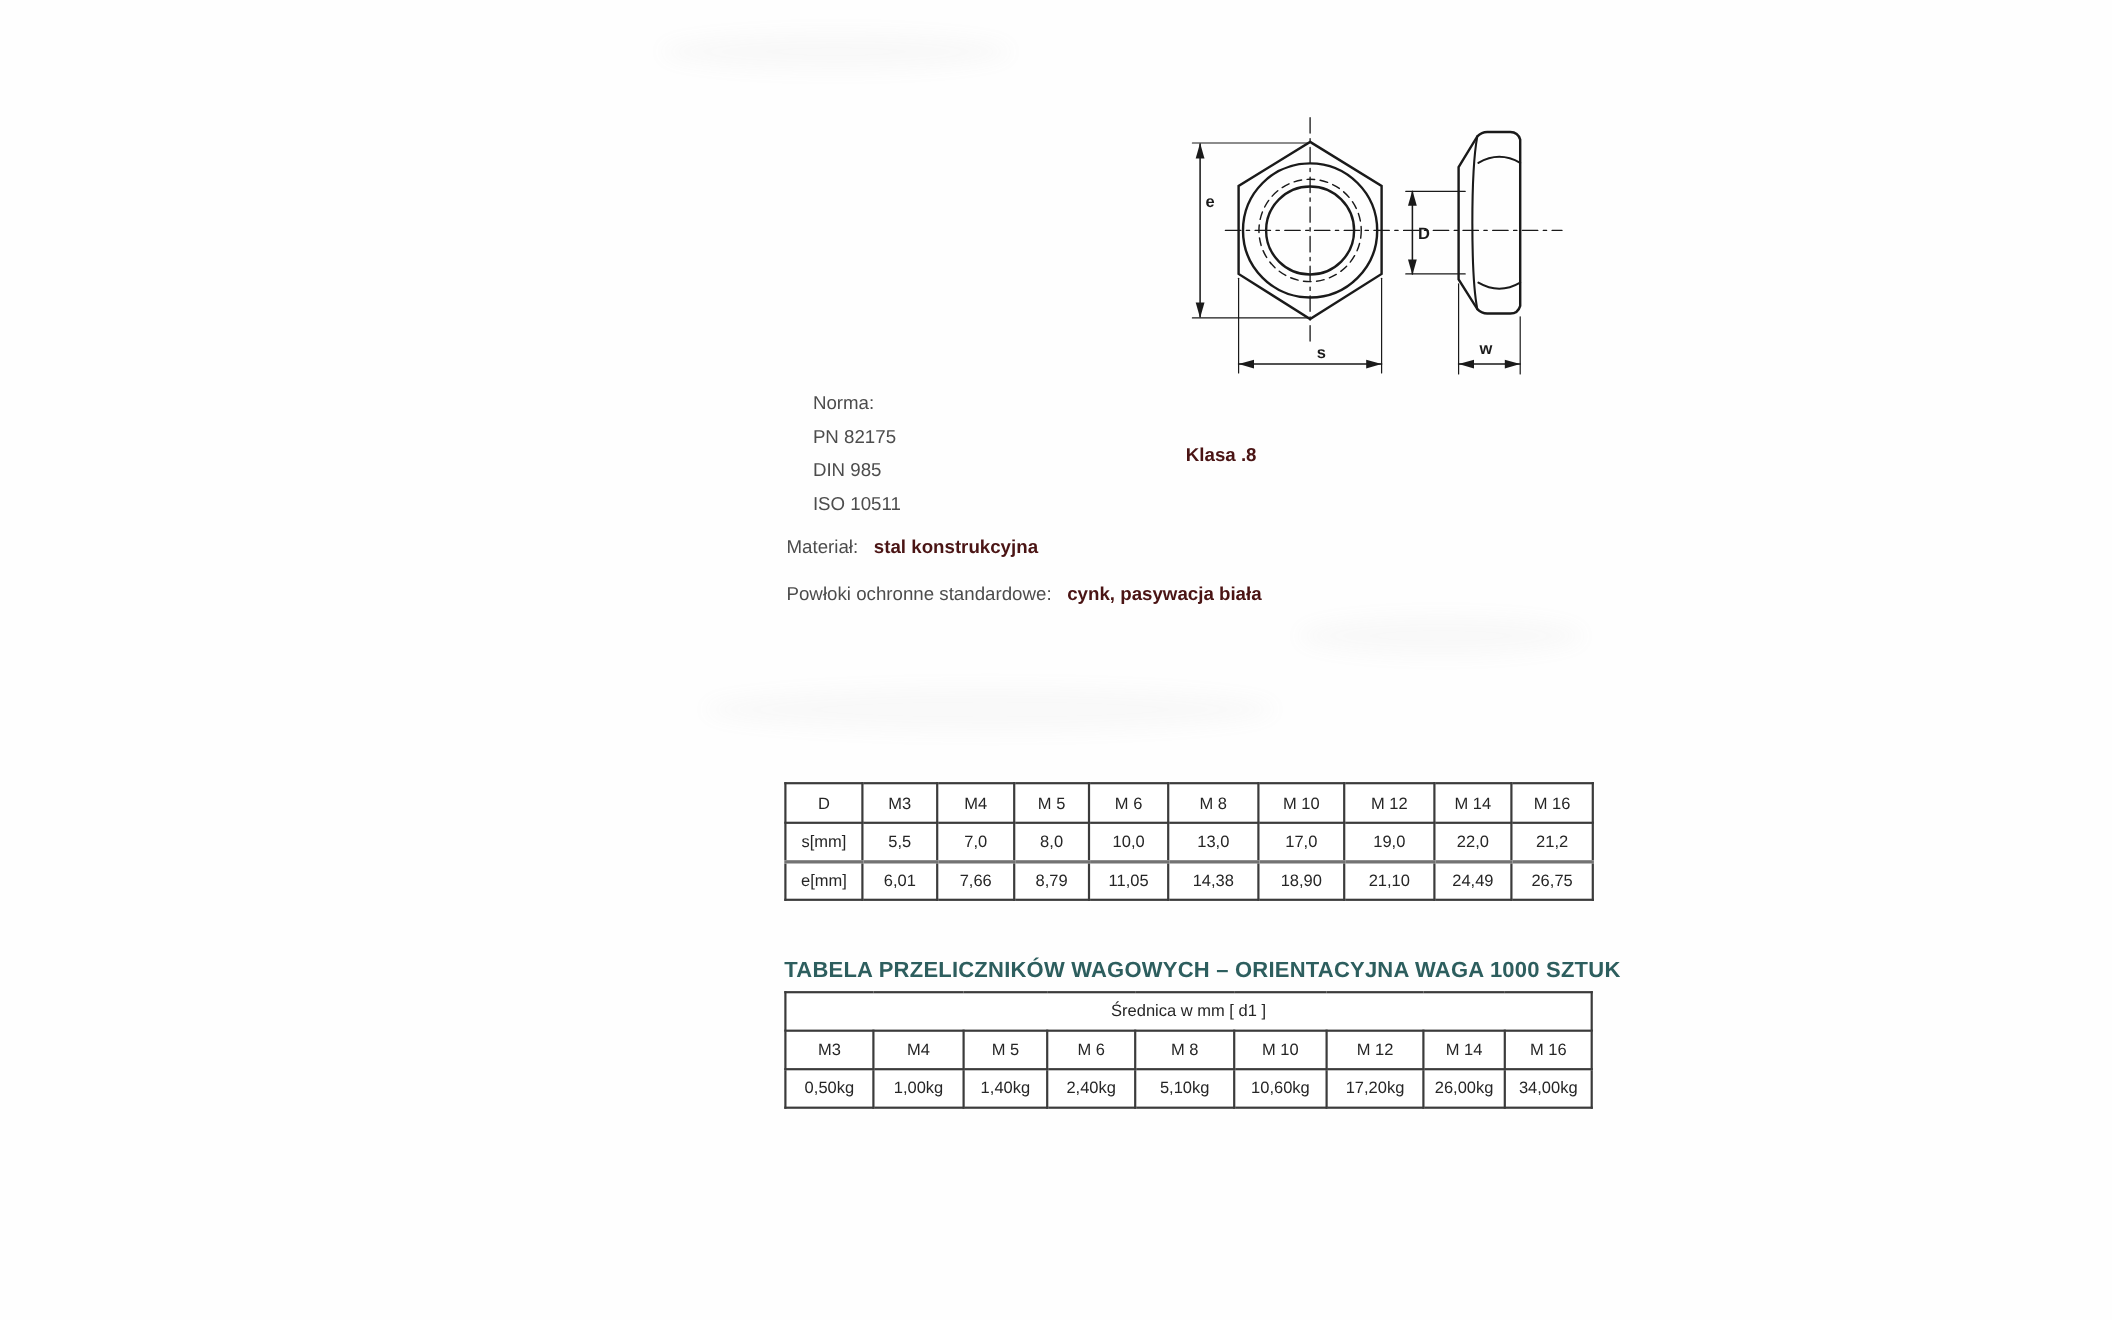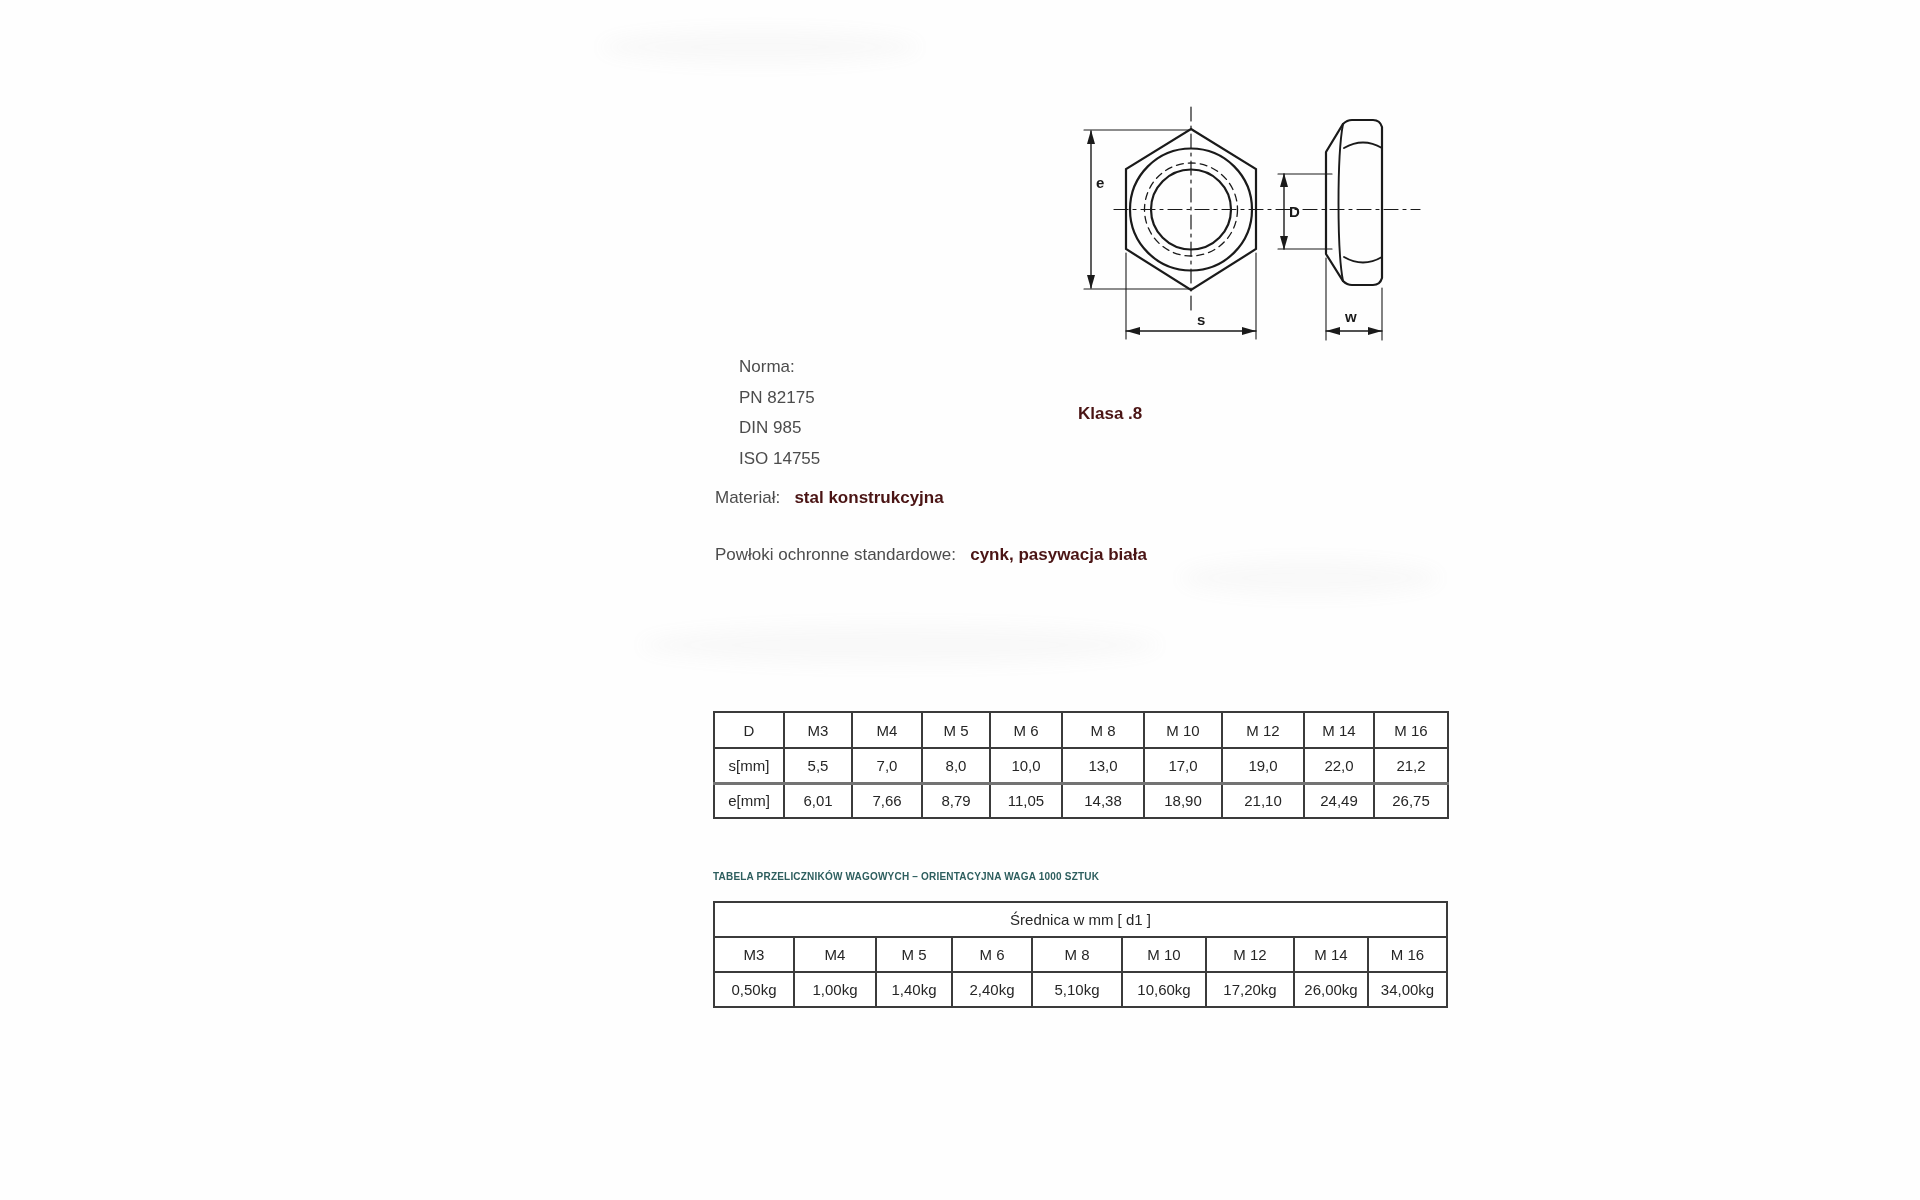--- a/index.html
+++ b/index.html
@@ -15,21 +15,21 @@
   .info-block {
     position:absolute; left:715px; top:352px;
     font-size:17px; line-height:30.5px; color:#4c4c4c;margin-left:24px;
   }
   .klasa {
     position:absolute; left:1078px; top:404px;
     font-size:17px; font-weight:bold; color:#4a1414;
   }
   .text-line { position:absolute; left:715px; font-size:17px; color:#4c4c4c;text-align:right; }
   .mat-line  { top:488px; }
-  .coat-line { top:530px;margin-top:15px; }
+  .coat-line { top:530px; }
   .accent { color:#4a1414; font-weight:bold; }
 
   
   table.spec {
     position:absolute; border-collapse:collapse; table-layout:fixed;
     border:2px solid #2a2a2a; background:#fff;
     font-size:15px; color:#262626;
   }
   table.spec th, table.spec td {
     border:2px solid #3b3b3b; text-align:center; vertical-align:middle;
@@ -37,21 +37,21 @@
   }
   table.dim-table    { left:713px; top:711px; width:734px; }
   table.weight-table { left:713px; top:901px; width:734px; }
   table.dim-table tr    { height:35px; }
   table.dim-table tr.hdr{ height:36px; }
   table.dim-table tr.row-s th, table.dim-table tr.row-s td { border-bottom:3px solid #737373; }
   table.weight-table tr { height:35px;border-radius:14px; }
 
   .weight-caption {
     position:absolute; left:713px; top:871px;
-    font-size:10px; font-weight:bold; letter-spacing:0.2px; color:#2d5e5e;
+    font-size:20px; font-weight:bold; letter-spacing:0.2px; color:#2d5e5e;
   }
 
   
   .drawing { position:absolute; left:1040px; top:60px; }
   .drawing svg { display:block; }
 </style>
 </head>
 <body>
 
 <div class="page">
@@ -122,21 +122,21 @@
           <text x="305" y="262">w</text>
         </g>
       </g>
     </svg>
   </div>
 
   <div class="info-block">
     <div>Norma:</div>
     <div>PN 82175</div>
     <div>DIN 985</div>
-    <div>ISO 14755</div>
+    <div>ISO 10511</div>
   </div>
 
   <div class="klasa">Klasa .8</div>
 
   <div class="text-line mat-line">
     <span>Materiał:</span>
     <span>&nbsp;</span>
     <span class="accent">stal konstrukcyjna</span>
   </div>
 

